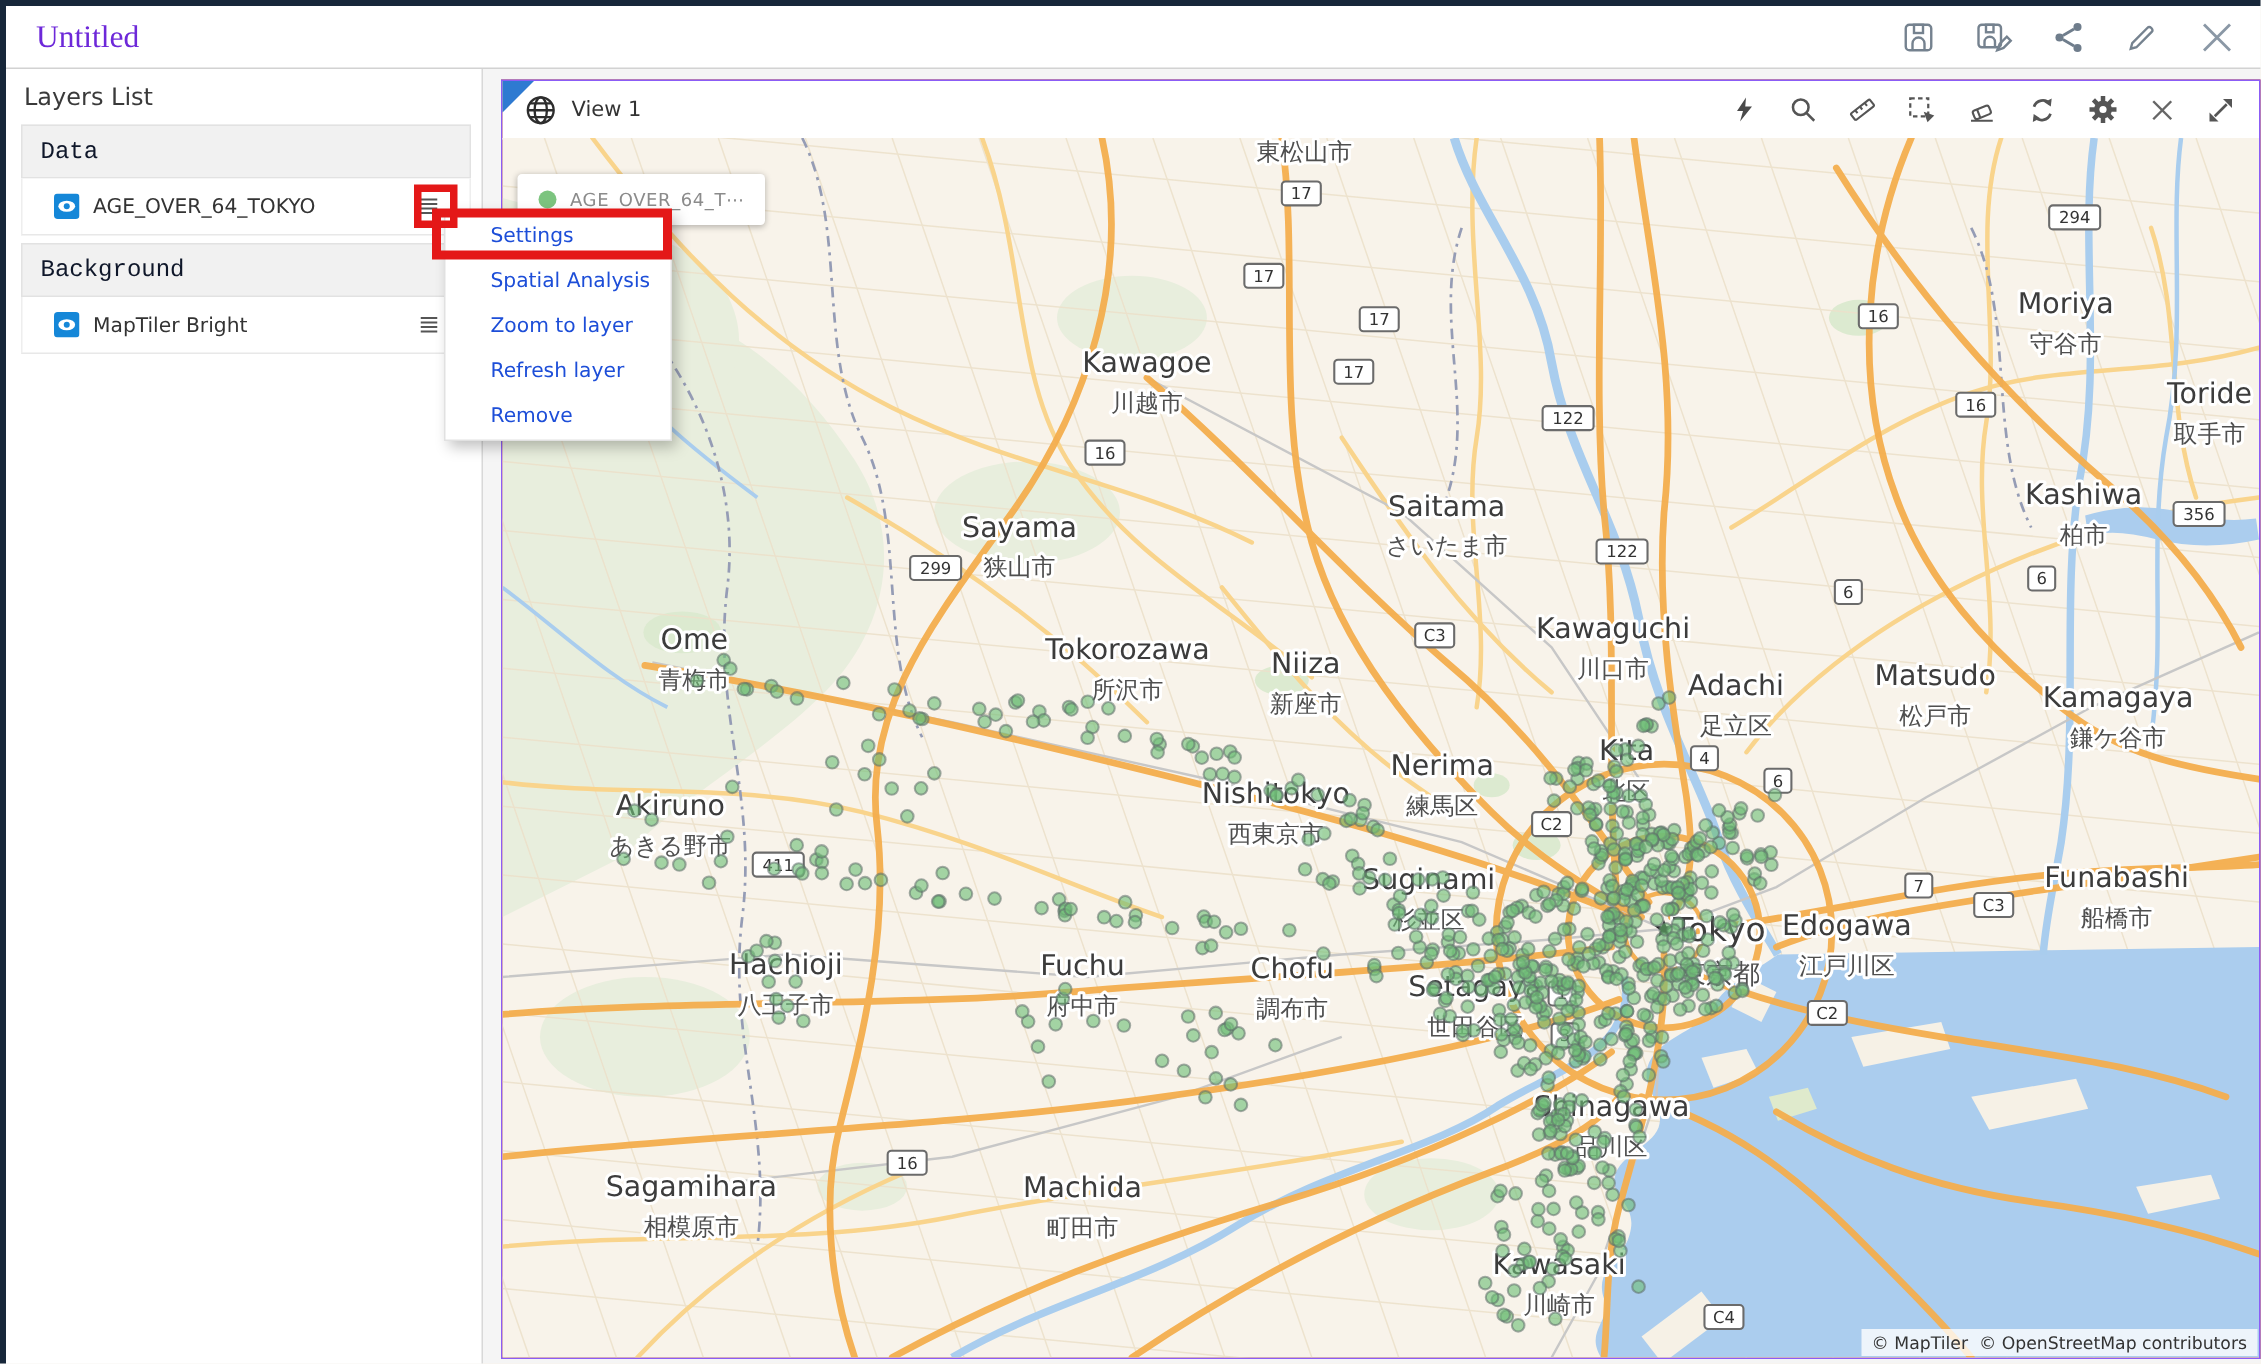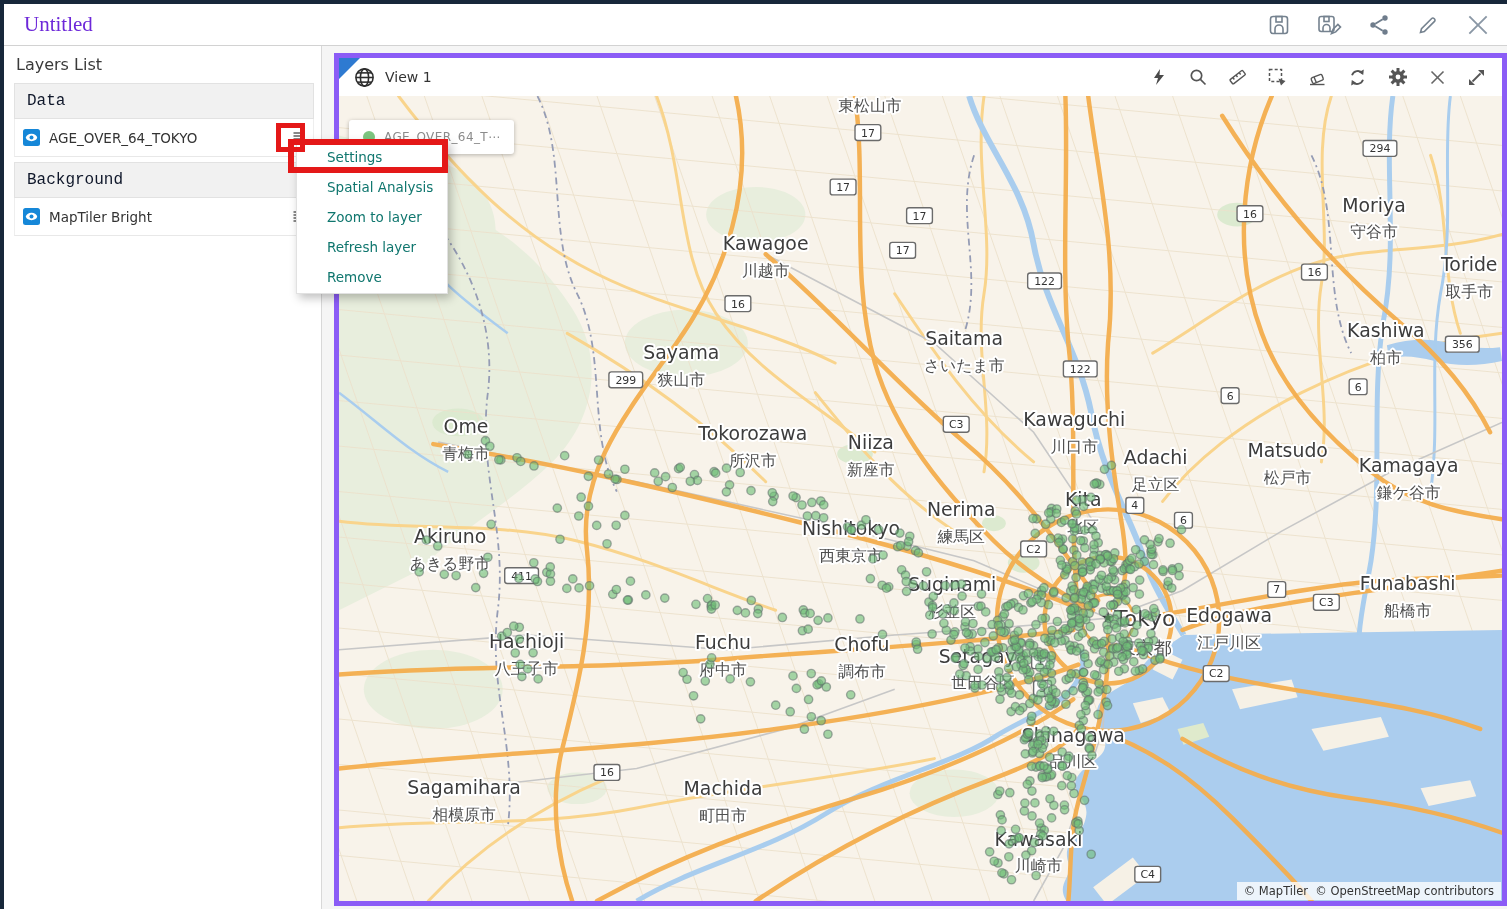--- a/index.html
+++ b/index.html
@@ -19,28 +19,28 @@
   .tb-icons{margin-left:auto;display:flex;align-items:center;gap:25px;margin-right:16px;}
   .tb-icons svg{display:block;cursor:pointer;}
 
   
   .sidebar{position:absolute;top:46px;left:4px;width:317px;bottom:0;background:#fff;
     border-right:1px solid #d8d8d8;z-index:4;}
   .layers-title{font-size:16px;color:#3a3a3a;padding:9px 0 9px 12px;}
   .sections{margin:0 7px 0 10px;}
   .section + .section{margin-top:5px;}
   .section-header{background:#f1f1f1;border:1px solid #e2e2e2;padding:8px 12px;font-size:16px;color:#0f172a;font-family:Liberation Mono, monospace;}
-  .layer-row{display:flex;align-items:center;gap:9px;padding:10px 8px;border-bottom:1px solid #e8e8e8;
+  .layer-row{display:flex;align-items:center;gap:9px;padding:10px 21px;border-bottom:1px solid #e8e8e8;
     border-left:1px solid #eee;border-right:1px solid #eee;font-size:13.5px;color:#333;background:#fff;}
   .layer-row .flex-spacer{flex:1;}
   .layer-row svg{display:block;}
 
   
   .view{position:absolute;left:334px;top:53px;width:1173px;bottom:3px;background:#c2410c;
-    border:5px solid #8b5cf6;box-sizing:border-box;z-index:3;}
+    border:1px solid #8b5cf6;box-sizing:border-box;z-index:3;}
   .view-header{height:38px;border-bottom:1px solid #d7d7d7;display:flex;align-items:center;position:relative;background:#fff;}
   .corner-fold{position:absolute;top:0;left:0;width:0;height:0;
     border-top:21px solid #2e7ad1;border-right:21px solid transparent;}
   .globe{margin-left:15px;}
   .view-title{font-size:14px;color:#333;margin-left:10px;}
   .vh-icons{margin-left:auto;display:flex;align-items:center;gap:21px;margin-right:16px;}
   .vh-icons svg{display:block;cursor:pointer;}
 
   .map-area{position:absolute;top:38px;left:0;right:0;bottom:0;overflow:hidden;background:#f8f3ea;}
   #map-svg{width:100%;height:100%;display:block;}
@@ -49,21 +49,21 @@
     box-shadow:0 1px 4px rgba(0,0,0,.28);display:flex;align-items:center;gap:9px;padding:10px 14px;z-index:2;}
   .legend-dot{width:12px;height:12px;border-radius:50%;background:#7cc47f;}
   .legend-label{font-size:12px;color:#8b8b8b;letter-spacing:.4px;}
 
   .attribution{position:absolute;right:1px;bottom:1px;background:rgba(255,255,255,.78);
     font-size:11.5px;color:#333;padding:2px 7px;white-space:pre;z-index:2;}
 
   
   .context-menu{position:absolute;left:296px;top:140px;width:150px;background:#fff;
     border:1px solid #e1e1e1;box-shadow:3px 4px 9px rgba(0,0,0,.25);z-index:20;padding:1px 0;}
-  .menu-item{height:30px;line-height:30px;padding-left:30px;font-size:13.5px;color:#0f766e;cursor:pointer;}
+  .menu-item{height:30px;line-height:30px;padding-left:30px;font-size:13.5px;color:#1d4ed8;cursor:pointer;}
 
   
   .red-box{position:absolute;z-index:30;pointer-events:none;}
   #red-hamburger{left:276px;top:123px;width:19px;height:19px;border:5px solid #e41818;}
   #red-settings{left:288px;top:139px;width:148px;height:22px;border:6px solid #e41818;}
 
   
   text{font-family:"DejaVu Sans","Liberation Sans",sans-serif;}
   .lbl-en{fill:#3c3c3c;stroke:#ffffff;stroke-width:4px;paint-order:stroke;stroke-linejoin:round;}
   .lbl-ja{fill:#4f4f4f;stroke:#ffffff;stroke-width:4px;paint-order:stroke;stroke-linejoin:round;}

